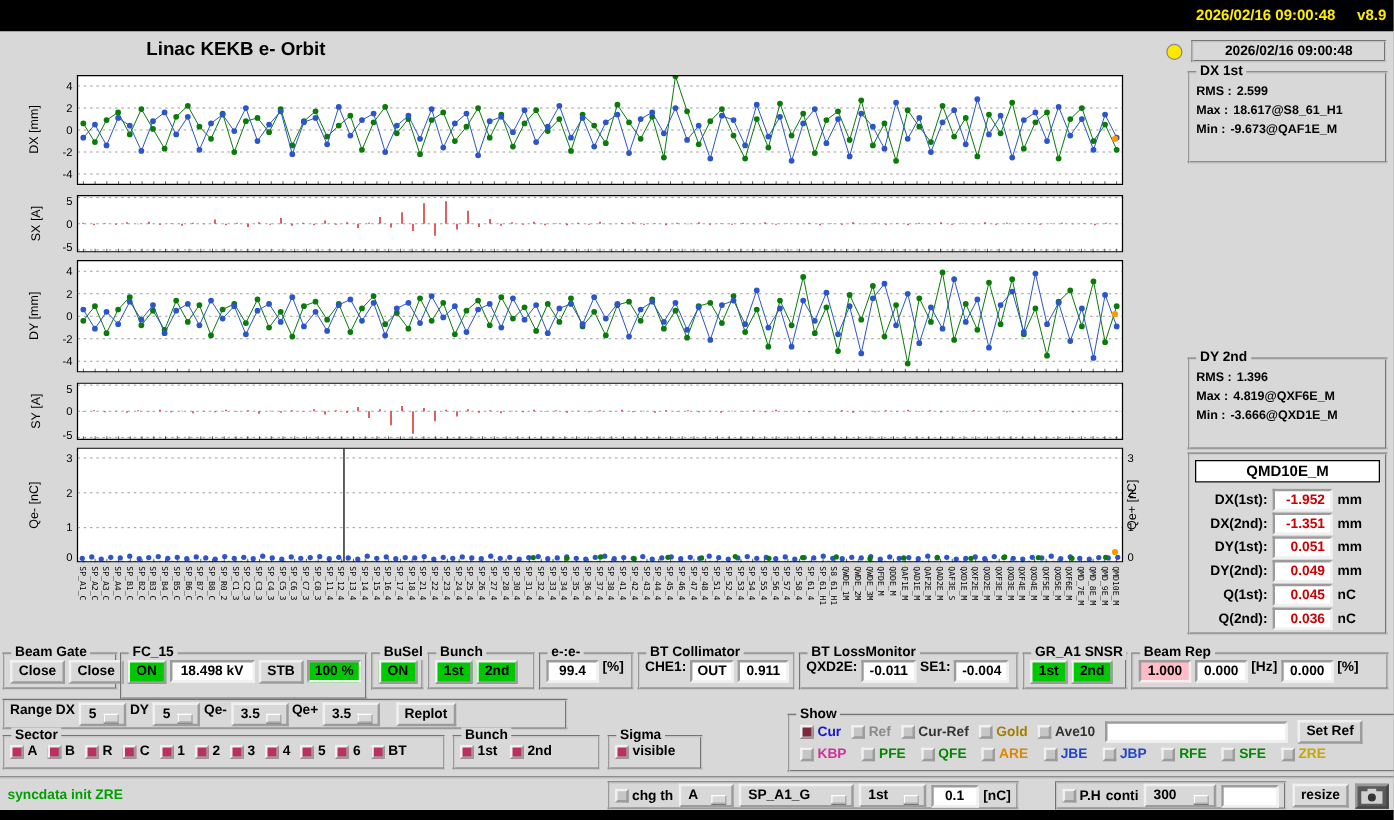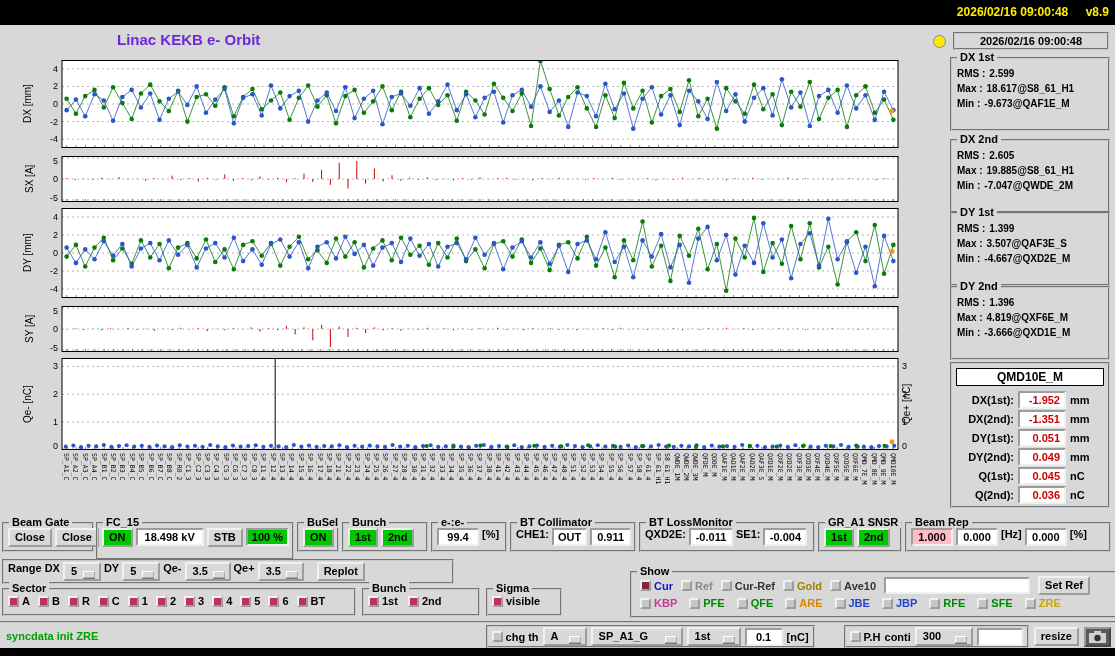--- a/index.html
+++ b/index.html
@@ -4,21 +4,21 @@
 <style>
   * { box-sizing: border-box; }
   body { margin:0; background:#777; }
   .screen { position:relative; width:1115px; height:656px; background:#d8d8d8;
             font-family:"Liberation Sans",sans-serif; overflow:hidden; }
   .topbar { position:absolute; left:0; top:0; width:100%; height:25px; background:#000;
             color:#ffee00; font:bold 12px/25px "Liberation Sans",sans-serif;
             text-align:right; padding-right:6px; }
   .topbar span { margin-left:14px; }
   .botbar { position:absolute; left:0; bottom:0; width:100%; height:8px; background:#000; }
-  .pagetitle { position:absolute; left:117px; top:31px; font:bold 15px "Liberation Sans",sans-serif; color:#6d28d9; }
+  .pagetitle { position:absolute; left:117px; top:31px; font:bold 15px "Liberation Sans",sans-serif; color:#000000; }
   .led { position:absolute; left:933px; top:35px; width:13px; height:13px; border-radius:50%;
          background:#ffe800; border:1px solid #888; }
   .tsbox { position:absolute; left:953px; top:32px; width:156px; height:18px; border:2px groove #c8c8c8;
            font:bold 11px/14px "Liberation Sans",sans-serif; text-align:center; background:#d8d8d8; }
   .plotbox { position:absolute; left:40px; }
   .vlabel { position:absolute; width:13px; writing-mode:vertical-rl; transform:rotate(180deg);
             font:10px "Liberation Sans",sans-serif; text-align:center; white-space:nowrap; }
   .xlabels { position:absolute; left:62px; top:452px; width:836px; height:62px; overflow:hidden; }
   .xlabels span { position:absolute; top:1px; writing-mode:vertical-rl;
                   font:6.5px/7px "DejaVu Sans Mono",monospace; white-space:nowrap; color:#000; }
@@ -1370,32 +1370,20 @@
 
   <div class="led"></div>
   <div class="tsbox">2026/02/16 09:00:48</div>
 
   <div class="frame stat" style="top:57px">
     <span class="flabel">DX 1st</span>
     <div class="sline"><span>RMS :</span><span class="sv">2.599</span></div>
     <div class="sline"><span>Max :</span><span class="sv">18.617@S8_61_H1</span></div>
     <div class="sline"><span>Min :</span><span class="sv">-9.673@QAF1E_M</span></div>
   </div>
-  <div class="frame stat" style="top:139px">
-    <span class="flabel">DX 2nd</span>
-    <div class="sline"><span>RMS :</span><span class="sv">2.605</span></div>
-    <div class="sline"><span>Max :</span><span class="sv">19.885@S8_61_H1</span></div>
-    <div class="sline"><span>Min :</span><span class="sv">-7.047@QWDE_2M</span></div>
-  </div>
-  <div class="frame stat" style="top:212px">
-    <span class="flabel">DY 1st</span>
-    <div class="sline"><span>RMS :</span><span class="sv">1.399</span></div>
-    <div class="sline"><span>Max :</span><span class="sv">3.507@QAF3E_S</span></div>
-    <div class="sline"><span>Min :</span><span class="sv">-4.667@QXD2E_M</span></div>
-  </div>
   <div class="frame stat" style="top:286px">
     <span class="flabel">DY 2nd</span>
     <div class="sline"><span>RMS :</span><span class="sv">1.396</span></div>
     <div class="sline"><span>Max :</span><span class="sv">4.819@QXF6E_M</span></div>
     <div class="sline"><span>Min :</span><span class="sv">-3.666@QXD1E_M</span></div>
   </div>
 
   <div class="frame mon">
     <div class="montitle">QMD10E_M</div>
     <div class="monrow">

